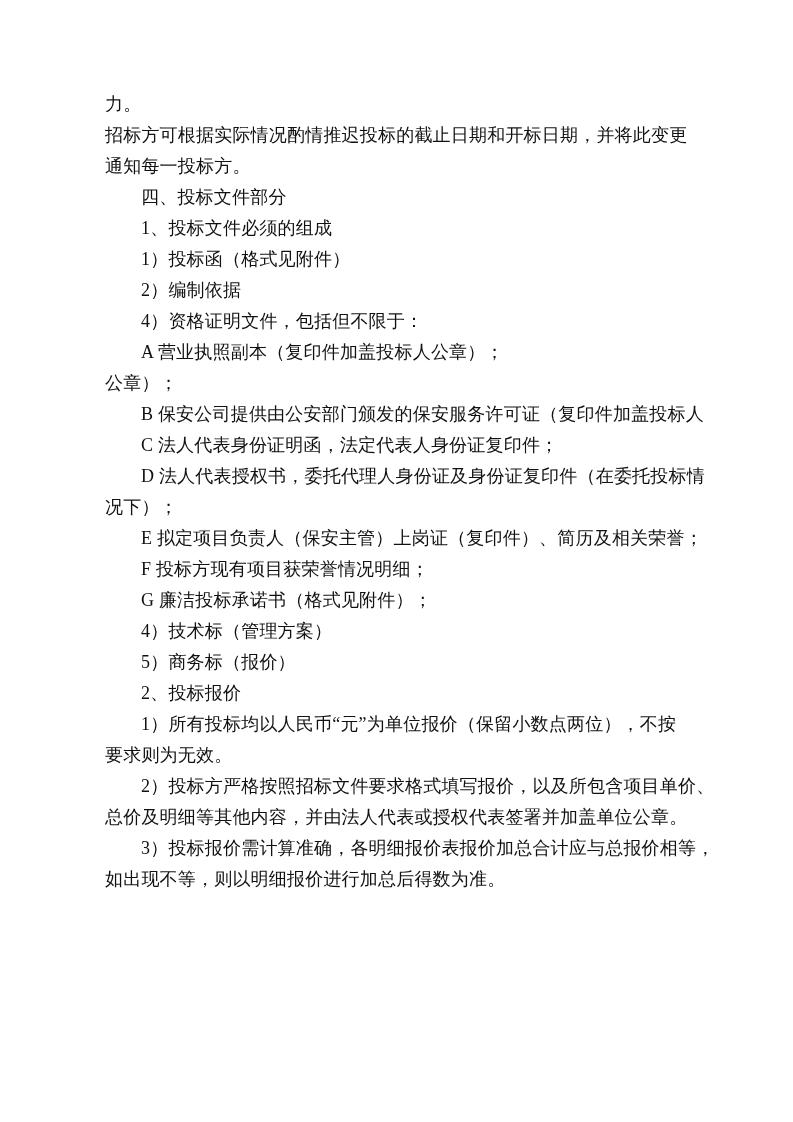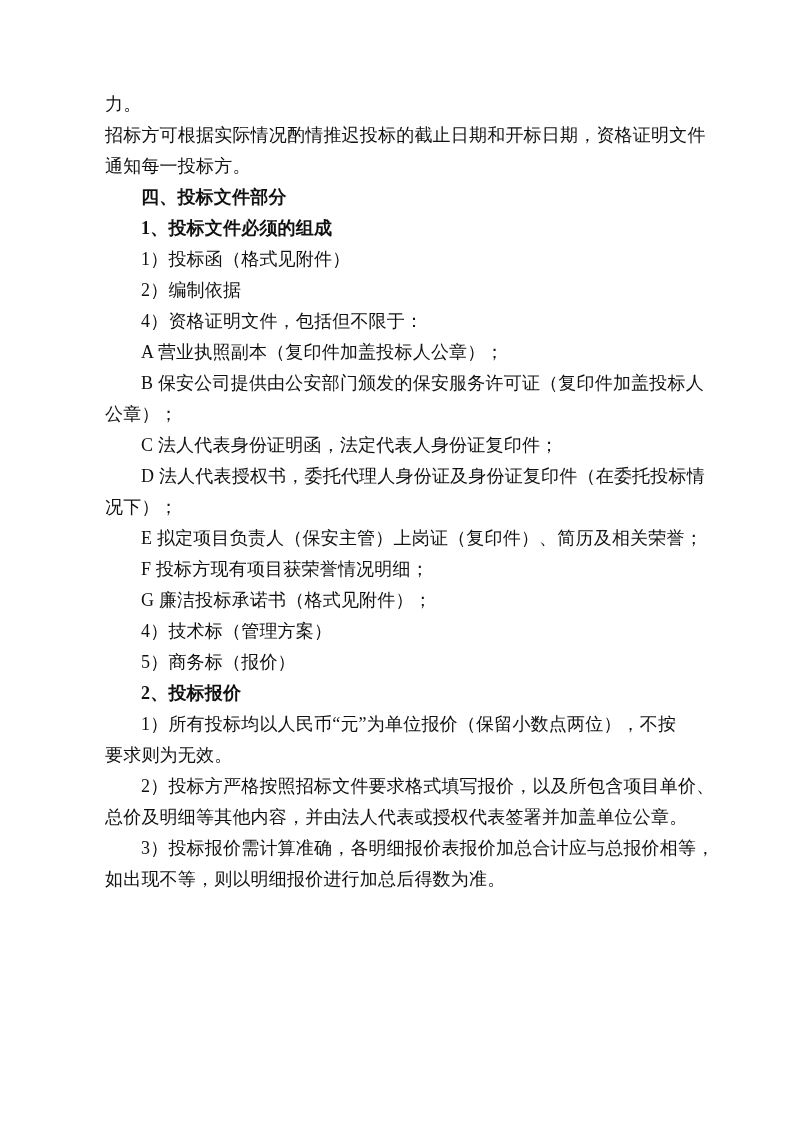--- a/index.html
+++ b/index.html
@@ -27,34 +27,34 @@
     color: #111111;
     font-size: 18px;
     line-height: 31px;
   }
   .para { margin: 0; padding: 0; }
   .line {
     white-space: nowrap;
     letter-spacing: 0.2px;
   }
   .line.indent { text-indent: 36px; }
-  .line.bold { font-weight: bold; }
+  .line.bold { font-weight: normal; }
 </style>
 </head>
 <body>
 
 <div class="page">
   <div class="content">
 
     <div class="para">
       <div class="line">力。</div>
     </div>
 
     <div class="para">
-      <div class="line">招标方可根据实际情况酌情推迟投标的截止日期和开标日期，资格证明文件</div>
+      <div class="line">招标方可根据实际情况酌情推迟投标的截止日期和开标日期，并将此变更</div>
       <div class="line">通知每一投标方。</div>
     </div>
 
     <div class="para">
       <div class="line indent bold">四、投标文件部分</div>
     </div>
 
     <div class="para">
       <div class="line indent bold">1、投标文件必须的组成</div>
     </div>
@@ -70,22 +70,22 @@
 
     <div class="para">
       <div class="line indent">4）资格证明文件，包括但不限于：</div>
     </div>
 
     <div class="para">
       <div class="line indent">A 营业执照副本（复印件加盖投标人公章）；</div>
     </div>
 
     <div class="para">
+      <div class="line">公章）；</div>
       <div class="line indent">B 保安公司提供由公安部门颁发的保安服务许可证（复印件加盖投标人</div>
-      <div class="line">公章）；</div>
     </div>
 
     <div class="para">
       <div class="line indent">C 法人代表身份证明函，法定代表人身份证复印件；</div>
     </div>
 
     <div class="para">
       <div class="line indent">D 法人代表授权书，委托代理人身份证及身份证复印件（在委托投标情</div>
       <div class="line">况下）；</div>
     </div>

